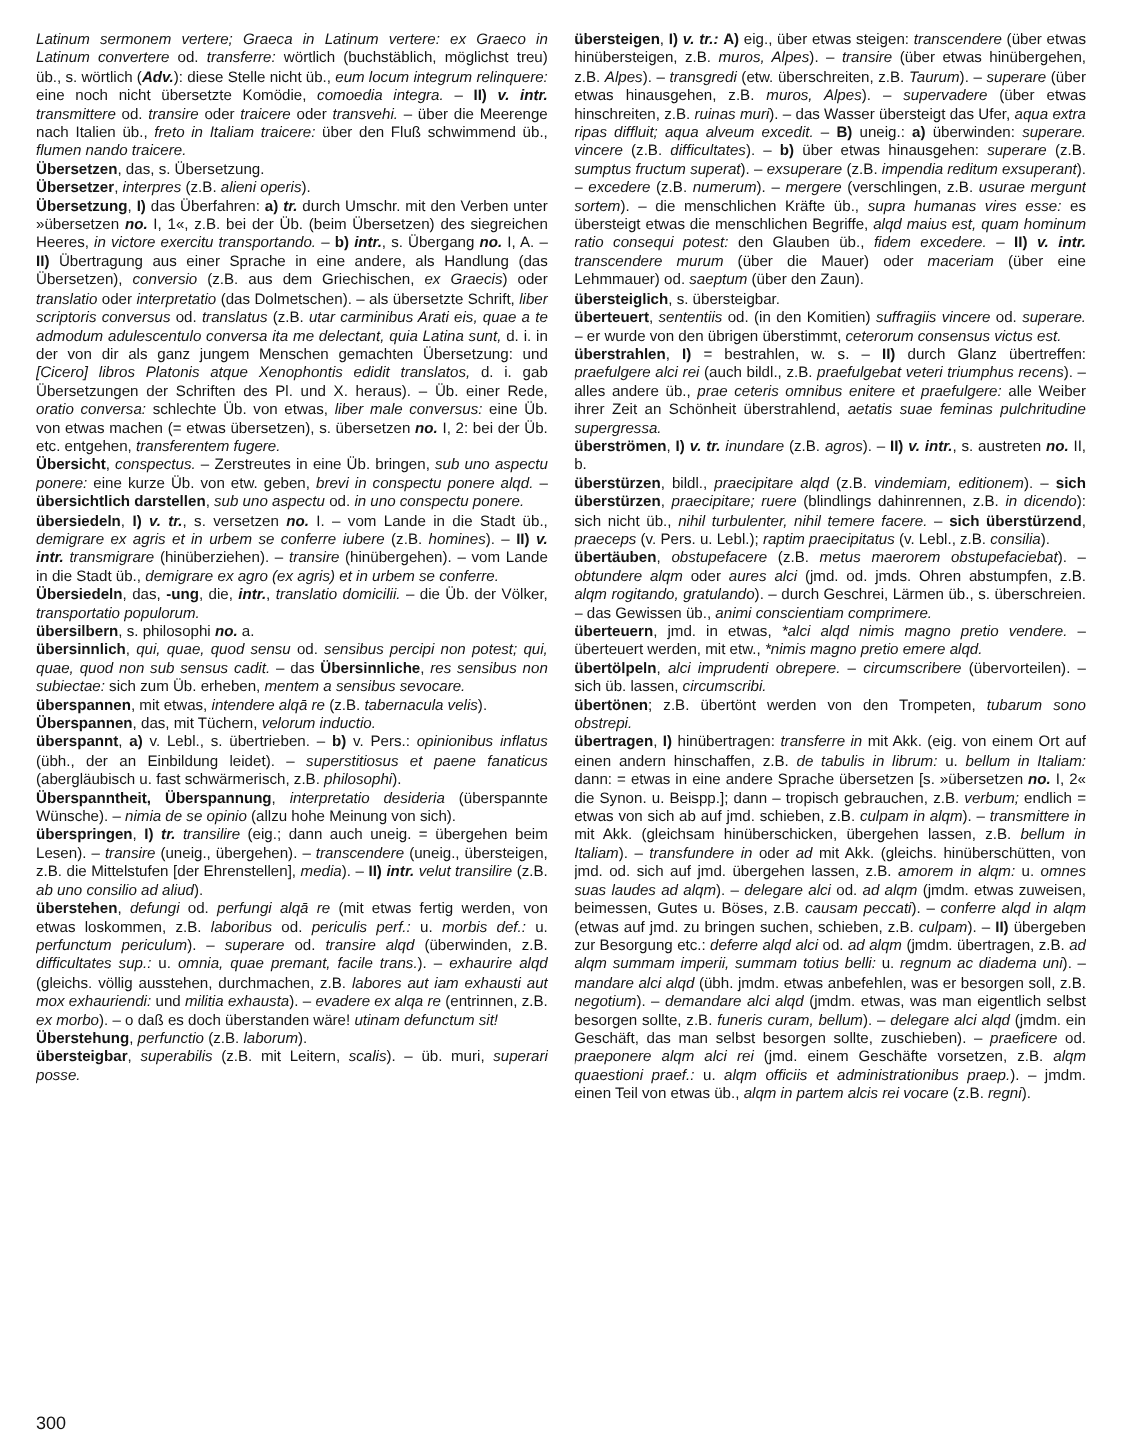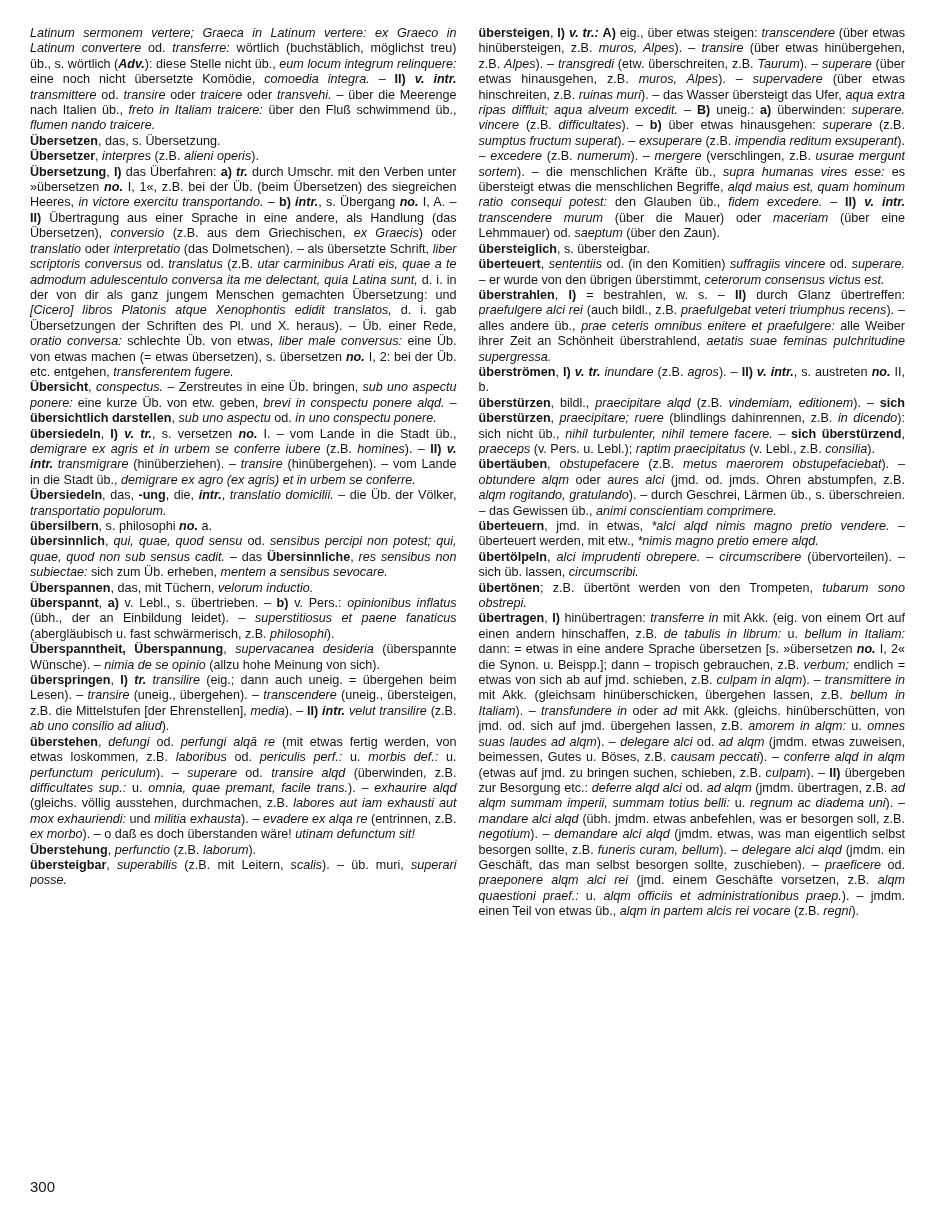--- a/index.html
+++ b/index.html
@@ -47,23 +47,24 @@
     <div class="col">
         <p class="entry"><span class="i">Latinum sermonem vertere; Graeca in Latinum vertere: ex Graeco in Latinum convertere</span><span> od. </span><span class="i">transferre:</span><span> wörtlich (buchstäblich, möglichst treu) üb., s. wörtlich (</span><span class="bi">Adv.</span><span>): diese Stelle nicht üb., </span><span class="i">eum locum integrum relinquere:</span><span> eine noch nicht übersetzte Komödie, </span><span class="i">comoedia integra.</span><span> – </span><span class="b">II)</span><span> </span><span class="bi">v. intr.</span><span> </span><span class="i">transmittere</span><span> od. </span><span class="i">transire</span><span> oder </span><span class="i">traicere</span><span> oder </span><span class="i">transvehi.</span><span> – über die Meerenge nach Italien üb., </span><span class="i">freto in Italiam traicere:</span><span> über den Fluß schwimmend üb., </span><span class="i">flumen nando traicere.</span></p>
         <p class="entry"><span class="b">Übersetzen</span><span>, das, s. Übersetzung.</span></p>
         <p class="entry"><span class="b">Übersetzer</span><span>, </span><span class="i">interpres</span><span> (z.B. </span><span class="i">alieni operis</span><span>).</span></p>
         <p class="entry"><span class="b">Übersetzung</span><span>, </span><span class="b">I)</span><span> das Überfahren: </span><span class="b">a)</span><span> </span><span class="bi">tr.</span><span> durch Umschr. mit den Verben unter »übersetzen </span><span class="bi">no.</span><span> I, 1«, z.B. bei der Üb. (beim Übersetzen) des siegreichen Heeres, </span><span class="i">in victore exercitu transportando.</span><span> – </span><span class="b">b)</span><span> </span><span class="bi">intr.</span><span>, s. Übergang </span><span class="bi">no.</span><span> I, A. – </span><span class="b">II)</span><span> Übertragung aus einer Sprache in eine andere, als Handlung (das Übersetzen), </span><span class="i">conversio</span><span> (z.B. aus dem Griechischen, </span><span class="i">ex Graecis</span><span>) oder </span><span class="i">translatio</span><span> oder </span><span class="i">interpretatio</span><span> (das Dolmetschen). – als übersetzte Schrift, </span><span class="i">liber scriptoris conversus</span><span> od. </span><span class="i">translatus</span><span> (z.B. </span><span class="i">utar carminibus Arati eis, quae a te admodum adulescentulo conversa ita me delectant, quia Latina sunt,</span><span> d. i. in der von dir als ganz jungem Menschen gemachten Übersetzung: und </span><span class="i">[Cicero] libros Platonis atque Xenophontis edidit translatos,</span><span> d. i. gab Übersetzungen der Schriften des Pl. und X. heraus). – Üb. einer Rede, </span><span class="i">oratio conversa:</span><span> schlechte Üb. von etwas, </span><span class="i">liber male conversus:</span><span> eine Üb. von etwas machen (= etwas übersetzen), s. übersetzen </span><span class="bi">no.</span><span> I, 2: bei der Üb. etc. entgehen, </span><span class="i">transferentem fugere.</span></p>
         <p class="entry"><span class="b">Übersicht</span><span>, </span><span class="i">conspectus.</span><span> – Zerstreutes in eine Üb. bringen, </span><span class="i">sub uno aspectu ponere:</span><span> eine kurze Üb. von etw. geben, </span><span class="i">brevi in conspectu ponere alqd.</span><span> – </span><span class="b">übersichtlich darstellen</span><span>, </span><span class="i">sub uno aspectu</span><span> od. </span><span class="i">in uno conspectu ponere.</span></p>
         <p class="entry"><span class="b">übersiedeln</span><span>, </span><span class="b">I)</span><span> </span><span class="bi">v. tr.</span><span>, s. versetzen </span><span class="bi">no.</span><span> I. – vom Lande in die Stadt üb., </span><span class="i">demigrare ex agris et in urbem se conferre iubere</span><span> (z.B. </span><span class="i">homines</span><span>). – </span><span class="b">II)</span><span> </span><span class="bi">v. intr.</span><span> </span><span class="i">transmigrare</span><span> (hinüberziehen). – </span><span class="i">transire</span><span> (hinübergehen). – vom Lande in die Stadt üb., </span><span class="i">demigrare ex agro (ex agris) et in urbem se conferre.</span></p>
         <p class="entry"><span class="b">Übersiedeln</span><span>, das, </span><span class="b">-ung</span><span>, die, </span><span class="bi">intr.</span><span>, </span><span class="i">translatio domicilii.</span><span> – die Üb. der Völker, </span><span class="i">transportatio populorum.</span></p>
         <p class="entry"><span class="b">übersilbern</span><span>, s. philosophi </span><span class="bi">no.</span><span> a.</span></p>
         <p class="entry"><span class="b">übersinnlich</span><span>, </span><span class="i">qui, quae, quod sensu</span><span> od. </span><span class="i">sensibus percipi non potest; qui, quae, quod non sub sensus cadit.</span><span> – das </span><span class="b">Übersinnliche</span><span>, </span><span class="i">res sensibus non subiectae:</span><span> sich zum Üb. erheben, </span><span class="i">mentem a sensibus sevocare.</span></p>
+        <p class="entry"><span class="b">überspannen</span><span>, mit etwas, </span><span class="i">intendere alqā re</span><span> (z.B. </span><span class="i">tabernacula velis</span><span>).</span></p>
         <p class="entry"><span class="b">Überspannen</span><span>, das, mit Tüchern, </span><span class="i">velorum inductio.</span></p>
         <p class="entry"><span class="b">überspannt</span><span>, </span><span class="b">a)</span><span> v. Lebl., s. übertrieben. – </span><span class="b">b)</span><span> v. Pers.: </span><span class="i">opinionibus inflatus</span><span> (übh., der an Einbildung leidet). – </span><span class="i">superstitiosus et paene fanaticus</span><span> (abergläubisch u. fast schwärmerisch, z.B. </span><span class="i">philosophi</span><span>).</span></p>
-        <p class="entry"><span class="b">Überspanntheit, Überspannung</span><span>, </span><span class="i">supervacanea desideria</span><span> (überspannte Wünsche). – </span><span class="i">nimia de se opinio</span><span> (allzu hohe Meinung von sich).</span></p>
+        <p class="entry"><span class="b">Überspanntheit, Überspannung</span><span>, </span><span class="i">interpretatio desideria</span><span> (überspannte Wünsche). – </span><span class="i">nimia de se opinio</span><span> (allzu hohe Meinung von sich).</span></p>
         <p class="entry"><span class="b">überspringen</span><span>, </span><span class="b">I)</span><span> </span><span class="bi">tr.</span><span> </span><span class="i">transilire</span><span> (eig.; dann auch uneig. = übergehen beim Lesen). – </span><span class="i">transire</span><span> (uneig., übergehen). – </span><span class="i">transcendere</span><span> (uneig., übersteigen, z.B. die Mittelstufen [der Ehrenstellen], </span><span class="i">media</span><span>). – </span><span class="b">II)</span><span> </span><span class="bi">intr.</span><span> </span><span class="i">velut transilire</span><span> (z.B. </span><span class="i">ab uno consilio ad aliud</span><span>).</span></p>
         <p class="entry"><span class="b">überstehen</span><span>, </span><span class="i">defungi</span><span> od. </span><span class="i">perfungi alqā re</span><span> (mit etwas fertig werden, von etwas loskommen, z.B. </span><span class="i">laboribus</span><span> od. </span><span class="i">periculis perf.:</span><span> u. </span><span class="i">morbis def.:</span><span> u. </span><span class="i">perfunctum periculum</span><span>). – </span><span class="i">superare</span><span> od. </span><span class="i">transire alqd</span><span> (überwinden, z.B. </span><span class="i">difficultates sup.:</span><span> u. </span><span class="i">omnia, quae premant, facile trans.</span><span>). – </span><span class="i">exhaurire alqd</span><span> (gleichs. völlig ausstehen, durchmachen, z.B. </span><span class="i">labores aut iam exhausti aut mox exhauriendi:</span><span> und </span><span class="i">militia exhausta</span><span>). – </span><span class="i">evadere ex alqa re</span><span> (entrinnen, z.B. </span><span class="i">ex morbo</span><span>). – o daß es doch überstanden wäre! </span><span class="i">utinam defunctum sit!</span></p>
         <p class="entry"><span class="b">Überstehung</span><span>, </span><span class="i">perfunctio</span><span> (z.B. </span><span class="i">laborum</span><span>).</span></p>
         <p class="entry"><span class="b">übersteigbar</span><span>, </span><span class="i">superabilis</span><span> (z.B. mit Leitern, </span><span class="i">scalis</span><span>). – üb. muri, </span><span class="i">superari posse.</span></p>
       </div>
     <div class="col">
         <p class="entry"><span class="b">übersteigen</span><span>, </span><span class="b">I)</span><span> </span><span class="bi">v. tr.:</span><span> </span><span class="b">A)</span><span> eig., über etwas steigen: </span><span class="i">transcendere</span><span> (über etwas hinübersteigen, z.B. </span><span class="i">muros, Alpes</span><span>). – </span><span class="i">transire</span><span> (über etwas hinübergehen, z.B. </span><span class="i">Alpes</span><span>). – </span><span class="i">transgredi</span><span> (etw. überschreiten, z.B. </span><span class="i">Taurum</span><span>). – </span><span class="i">superare</span><span> (über etwas hinausgehen, z.B. </span><span class="i">muros, Alpes</span><span>). – </span><span class="i">supervadere</span><span> (über etwas hinschreiten, z.B. </span><span class="i">ruinas muri</span><span>). – das Wasser übersteigt das Ufer, </span><span class="i">aqua extra ripas diffluit; aqua alveum excedit.</span><span> – </span><span class="b">B)</span><span> uneig.: </span><span class="b">a)</span><span> überwinden: </span><span class="i">superare. vincere</span><span> (z.B. </span><span class="i">difficultates</span><span>). – </span><span class="b">b)</span><span> über etwas hinausgehen: </span><span class="i">superare</span><span> (z.B. </span><span class="i">sumptus fructum superat</span><span>). – </span><span class="i">exsuperare</span><span> (z.B. </span><span class="i">impendia reditum exsuperant</span><span>). – </span><span class="i">excedere</span><span> (z.B. </span><span class="i">numerum</span><span>). – </span><span class="i">mergere</span><span> (verschlingen, z.B. </span><span class="i">usurae mergunt sortem</span><span>). – die menschlichen Kräfte üb., </span><span class="i">supra humanas vires esse:</span><span> es übersteigt etwas die menschlichen Begriffe, </span><span class="i">alqd maius est, quam hominum ratio consequi potest:</span><span> den Glauben üb., </span><span class="i">fidem excedere.</span><span> – </span><span class="b">II)</span><span> </span><span class="bi">v. intr.</span><span> </span><span class="i">transcendere murum</span><span> (über die Mauer) oder </span><span class="i">maceriam</span><span> (über eine Lehmmauer) od. </span><span class="i">saeptum</span><span> (über den Zaun).</span></p>
         <p class="entry"><span class="b">übersteiglich</span><span>, s. übersteigbar.</span></p>
         <p class="entry"><span class="b">überteuert</span><span>, </span><span class="i">sententiis</span><span> od. (in den Komitien) </span><span class="i">suffragiis vincere</span><span> od. </span><span class="i">superare.</span><span> – er wurde von den übrigen überstimmt, </span><span class="i">ceterorum consensus victus est.</span></p>
         <p class="entry"><span class="b">überstrahlen</span><span>, </span><span class="b">I)</span><span> = bestrahlen, w. s. – </span><span class="b">II)</span><span> durch Glanz übertreffen: </span><span class="i">praefulgere alci rei</span><span> (auch bildl., z.B. </span><span class="i">praefulgebat veteri triumphus recens</span><span>). – alles andere üb., </span><span class="i">prae ceteris omnibus enitere et praefulgere:</span><span> alle Weiber ihrer Zeit an Schönheit überstrahlend, </span><span class="i">aetatis suae feminas pulchritudine supergressa.</span></p>

